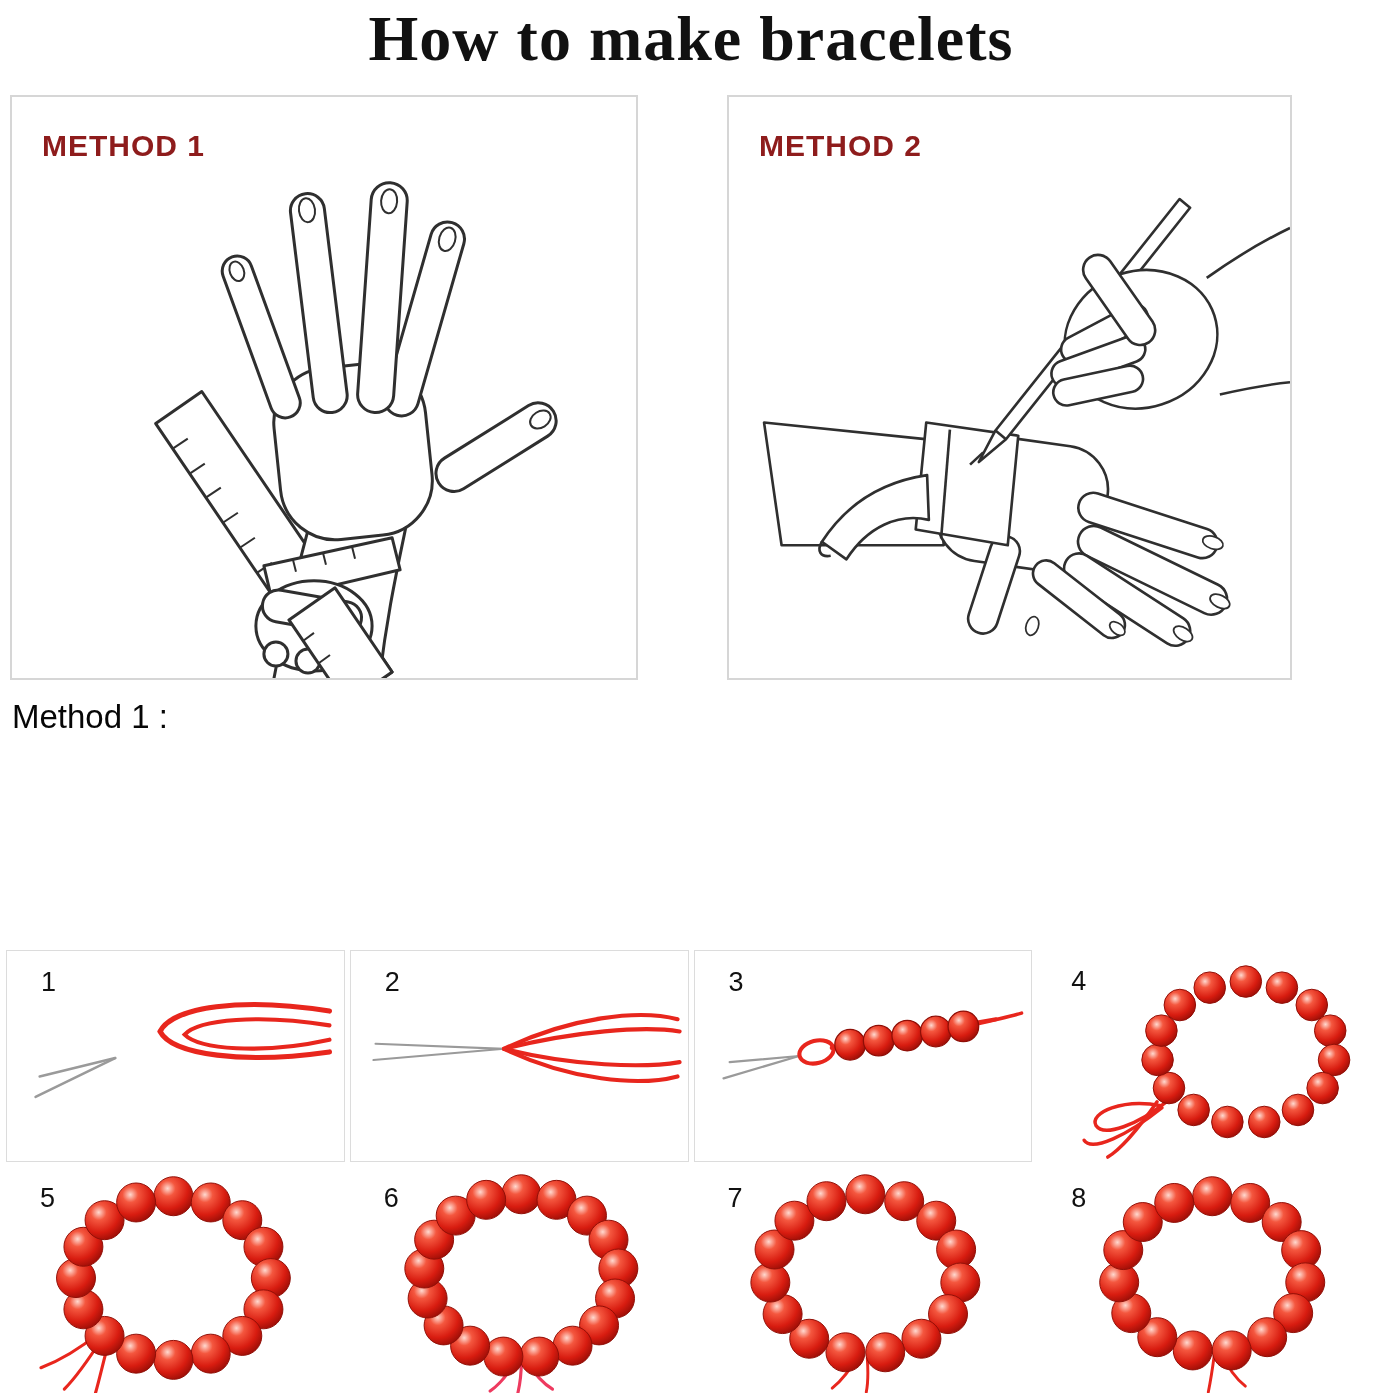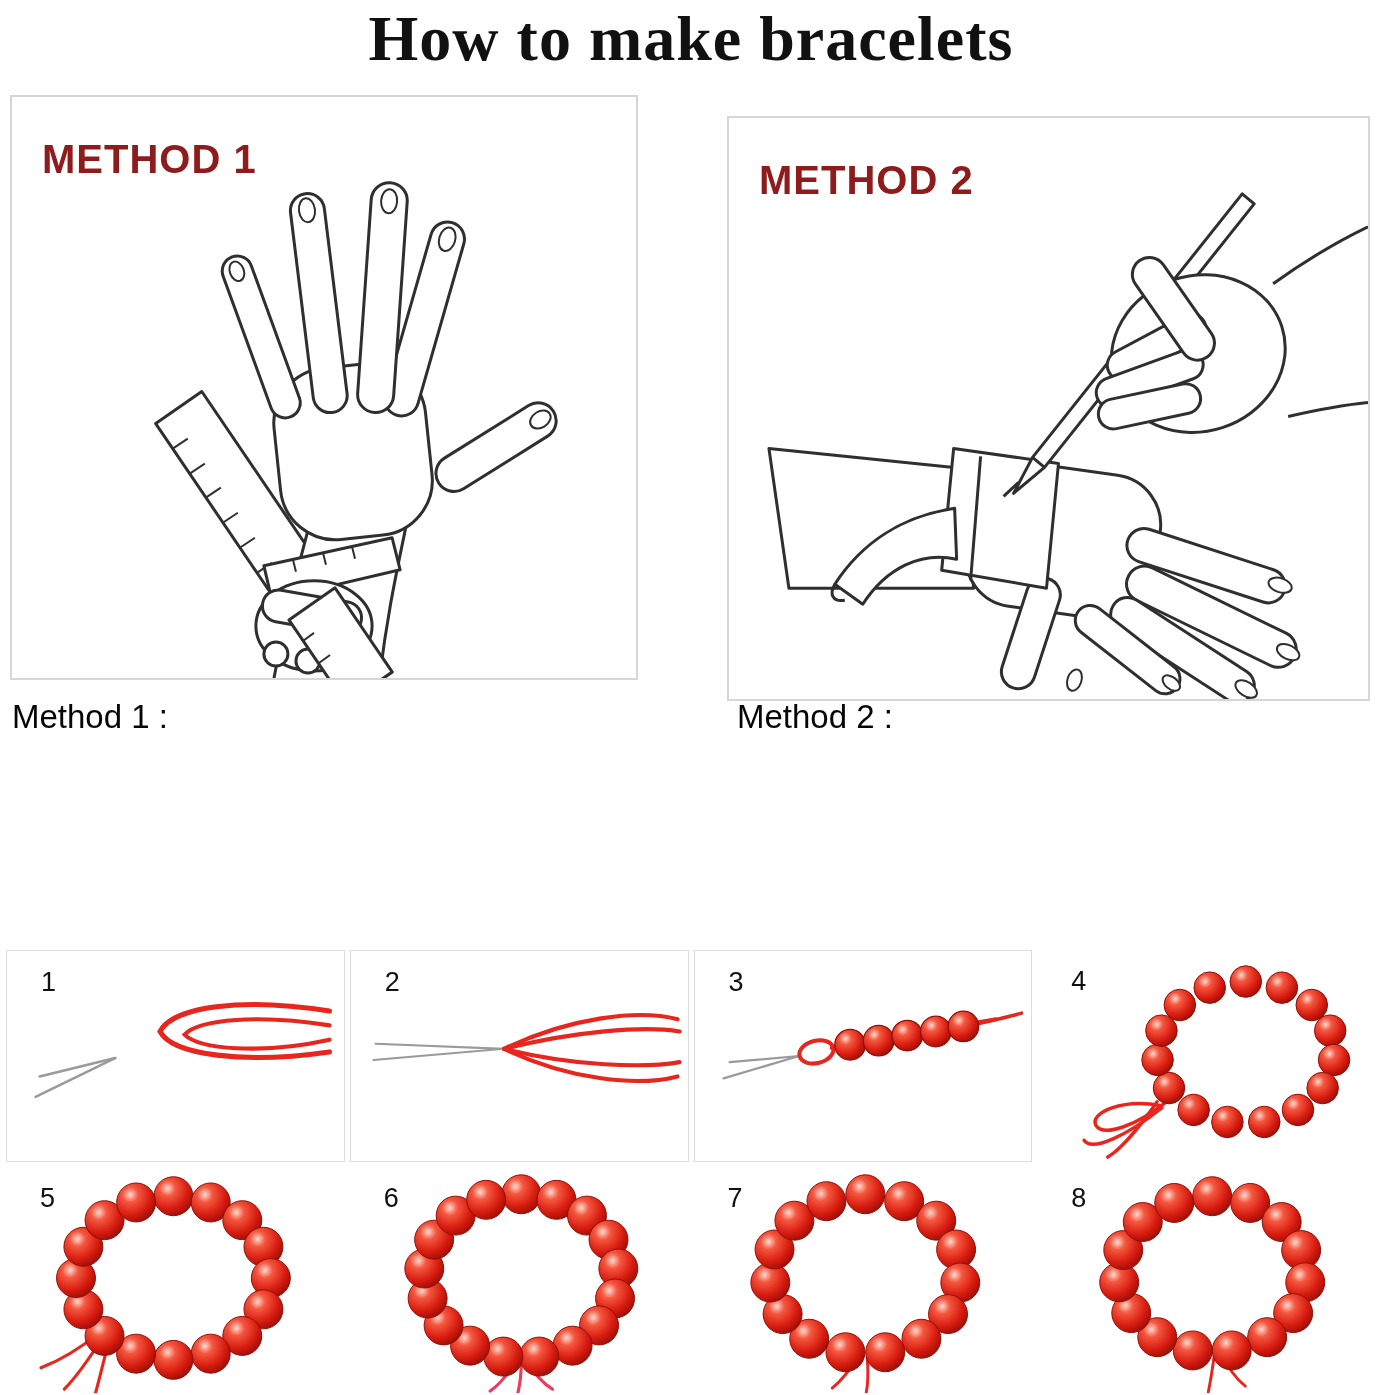--- a/index.html
+++ b/index.html
@@ -11,24 +11,24 @@
   .title {
     position:absolute; top:2px; left:0; width:100%; margin:0;
     text-align:center; font-family:"Liberation Serif","DejaVu Serif",serif;
     font-weight:700; font-size:64px; color:#111; letter-spacing:1px;
   }
   .method-box {
     position:absolute; top:95px; height:585px;
     border:2px solid #d6d6d6; background:#fff;
   }
   #box1 { left:10px;  width:628px; }
-  #box2 { left:727px; width:643px;margin-top:21px; }
+  #box2 { left:727px; width:565px; }
   .method-label {
-    position:absolute; top:40px; left:30px; z-index:2;
-    font-size:40px; font-weight:700; color:#8e1c1c; letter-spacing:1px;
+    position:absolute; top:32px; left:30px; z-index:2;
+    font-size:30px; font-weight:700; color:#8e1c1c; letter-spacing:1px;
   }
   .fill { position:absolute; left:0; top:0; width:100%; height:100%; }
   .method-text { position:absolute; top:698px; }
   #mtext1 { left:12px;  width:622px; }
   #mtext2 { left:737px; width:636px; }
   .mheading { margin:0 0 30px 0; font-size:33px; font-weight:400; color:#060606; }
   .mpara { margin:0; font-size:23.5px; line-height:1.43; color:#1c1c1c; }
   .steps {
     position:absolute; left:6px; top:950px; width:1370px;
     display:grid; grid-template-columns:repeat(4,1fr);
@@ -169,21 +169,20 @@
         <path d="M560,298 C595,290 620,286 640,284" fill="none"></path>
       </g>
     </svg>
     <div class="method-label">METHOD 2</div>
   </div>
 
   <div class="method-text" id="mtext1">
     <h2 class="mheading">Method 1 :</h2>
   </div>
   <div class="method-text" id="mtext2">
-    <h2 class="mheading">Method 2 :</h2>
   </div>
 
   <div class="steps">
 
     <div class="step-cell bordered">
       <span class="step-num">1</span>
       <svg class="fill" viewBox="0 0 330 200">
         <g stroke="#9a9a9a" stroke-width="2.5" fill="none" stroke-linecap="round">
           <path d="M28,140 L106,102"></path>
           <path d="M32,120 L106,102"></path>

